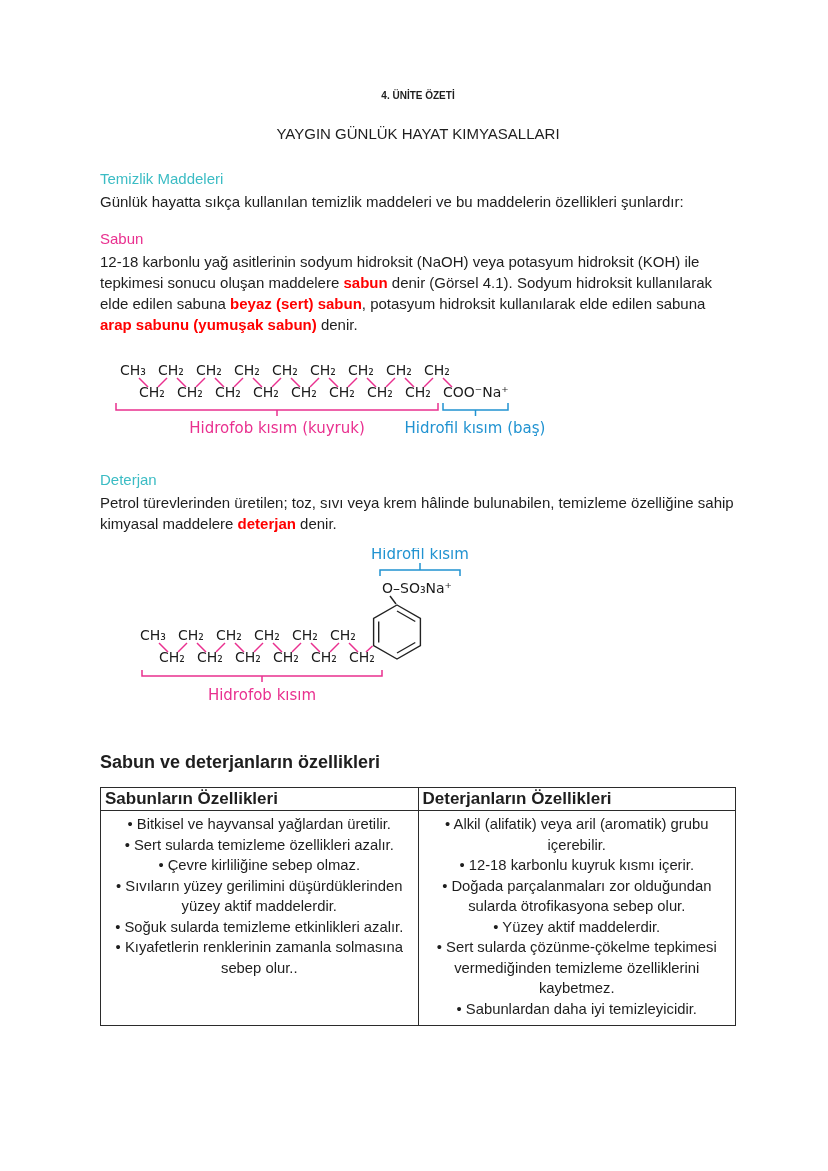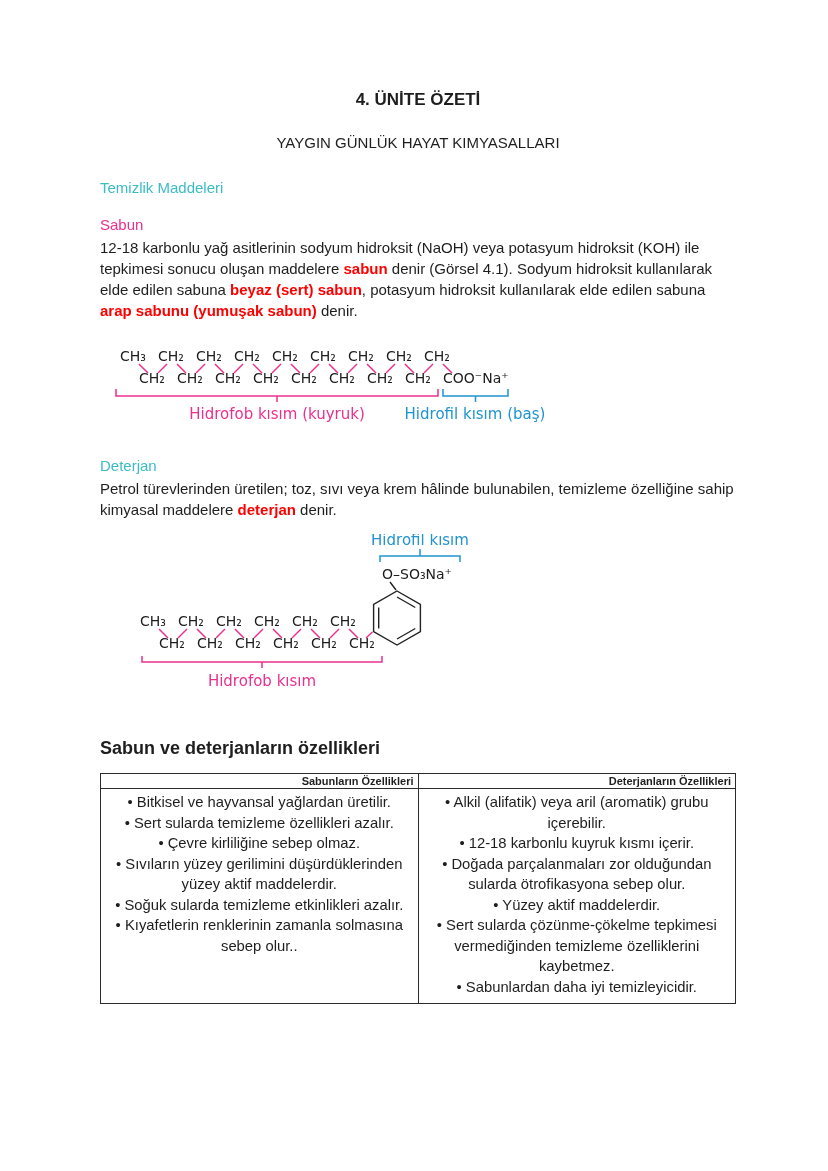--- a/index.html
+++ b/index.html
@@ -6,21 +6,21 @@
   html,body { background:#ffffff; }
   body {
     width:828px; height:1171px; overflow:hidden;
     font-family:"Liberation Sans", sans-serif;
     color:#1e1e1e;
   }
   :root { --teal:#3bbcc4; --pink:#e9308f; --blue:#2193d1; --red:#ff0000; }
 
   .page { padding:90px 92px 40px 100px; }
 
-  .title   { font-size:17px; font-weight:700; text-align:center; margin-bottom:24px; }
+  .title   { font-size:10px; font-weight:700; text-align:center; margin-bottom:24px; }
   .subtitle{ font-size:15px; text-align:center; margin-bottom:5px; }
   .sub2    { margin-bottom:26px; }
 
   .h3 { font-size:15px; line-height:21px; margin:0 0 2px; }
   .h-temizlik { color:var(--teal); margin-top:14px; }
   .h-sabun    { color:var(--pink); margin-top:16px; }
   .h-deterjan { color:var(--teal); margin-top:26px; }
 
   p.body { font-size:15px; line-height:21px; margin:0; }
   .red { color:var(--red); font-weight:700; }
@@ -35,33 +35,34 @@
   .blue-t  { fill:var(--blue); }
   .br-pink { fill:none; stroke:var(--pink); stroke-width:1.5; }
   .br-blue { fill:none; stroke:var(--blue); stroke-width:1.5; }
   .ring    { fill:none; stroke:#222222; stroke-width:1.4; }
   .bond    { stroke:var(--pink); stroke-width:1.5; }
 
   .table-title { font-weight:700; font-size:18px; margin:46px 0 14px; }
 
   table.props { width:100%; border-collapse:collapse; table-layout:fixed; }
   table.props th, table.props td { border:1.5px solid #2b2b2b;text-align:center; }
-  table.props th { font-size:11px; font-weight:700; text-align:right; padding:1px 4px; }
+  table.props th { font-size:17px; font-weight:700; text-align:left; padding:1px 4px; }
   table.props td { vertical-align:top; padding:3px 8px 6px 8px; font-size:14.8px; line-height:20.5px; width:50%; }
   .bullet-item::before { content:"• "; }
 </style>
 </head>
 <body>
 
 <div class="page">
 
   <div class="title">4. ÜNİTE ÖZETİ</div>
   <div class="subtitle sub2">YAYGIN GÜNLÜK HAYAT KIMYASALLARI</div>
 
   <div class="h3 h-temizlik">Temizlik Maddeleri</div>
+  <p class="body">Günlük hayatta sıkça kullanılan temizlik maddeleri ve bu maddelerin özellikleri şunlardır:</p>
 
   <div class="h3 h-sabun">Sabun</div>
   <p class="body"><span>12-18 karbonlu yağ asitlerinin sodyum hidroksit (NaOH) veya potasyum hidroksit (KOH) ile tepkimesi sonucu oluşan maddelere </span><span class="red">sabun</span><span> denir (Görsel 4.1). Sodyum hidroksit kullanılarak elde edilen sabuna </span><span class="red">beyaz (sert) sabun</span><span>, potasyum hidroksit kullanılarak elde edilen sabuna </span><span class="red">arap sabunu (yumuşak sabun)</span><span> denir.</span></p>
 
   <svg class="structure soap" width="560" height="86" viewBox="0 0 560 86">
     <path class="br-pink" d="M16,46 V53 H338 V46"></path>
     <path class="br-pink" d="M177,53 V59"></path>
     <path class="br-blue" d="M343,46 V53 H408 V46"></path>
     <path class="br-blue" d="M375.5,53 V59"></path>
     <text class="lbl pink-t" x="177" y="76" text-anchor="middle">Hidrofob kısım (kuyruk)</text>

